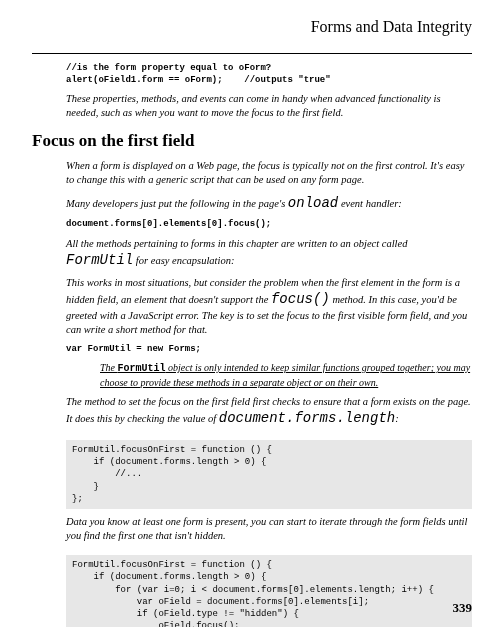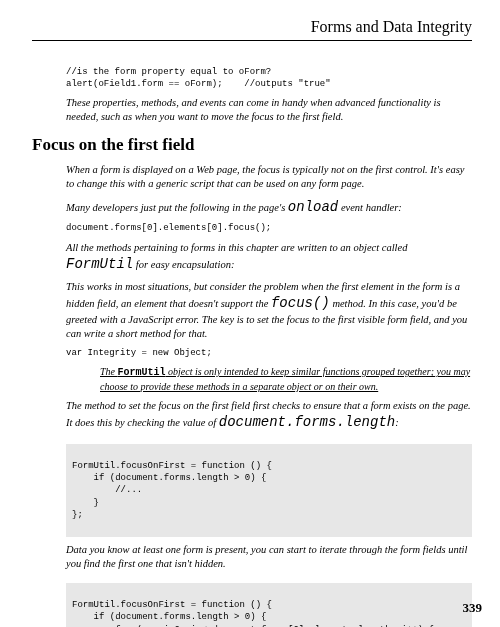--- a/index.html
+++ b/index.html
@@ -14,37 +14,38 @@
   .page {
     width: 500px;
     height: 627px;
     box-sizing: border-box;
     padding: 16px 28px 18px 32px;
     position: relative;
   }
   .header {
     text-align: right;
     font-size: 16px;
-    padding-bottom: 2px;
+    padding-bottom: 15px;
     border-bottom: 1.2px solid #000;
-    margin-bottom: 25px;
+    margin-bottom: 8px;
   }
   .code {
     font-family: "Courier New", Courier, monospace;
     font-size: 9px;
     white-space: pre;
     margin: 4px 0 6px 34px;
     line-height: 1.35;
+    font-weight: bold;
   }
   .code-block-bg {
     font-family: "Courier New", Courier, monospace;
     font-size: 9px;
     white-space: pre;
     background: #e7e7e7;
-    padding: 16px 6px;
+    padding: 4px 6px;
     margin: 12px 0 6px 34px;
     line-height: 1.35;
   }
   p.body {
     margin: 4px 0 6px 34px;
     text-align: left;
     font-style: italic;
   }
   .note-box {
     border: 1px solid #000;
@@ -71,21 +72,21 @@
     text-decoration: underline;
   }
   .italic-note .bold {
     font-weight: bold;
     font-family: "Courier New", Courier, monospace;
     font-style: normal;
   }
   .pagenum {
     position: absolute;
     bottom: 10px;
-    right: 18px;
+    right: 28px;
     font-weight: bold;
     font-size: 13px;
   }
 </style>
 </head>
 <body>
 
 <div class="page">
 
   <div class="header">Forms and Data Integrity</div>
@@ -107,21 +108,21 @@
   <div class="code">document.forms[0].elements[0].focus();</div>
 
   <p class="body">
     <span>All the methods pertaining to forms in this chapter are written to an object called </span><span class="mono-inline">FormUtil</span><span> for easy encapsulation:</span>
   </p>
 
   <p class="body">
     <span>This works in most situations, but consider the problem when the first element in the form is a hidden field, an element that doesn't support the </span><span class="mono-inline">focus()</span><span> method. In this case, you'd be greeted with a JavaScript error. The key is to set the focus to the first visible form field, and you can write a short method for that.</span>
   </p>
 
-  <div class="code">var Integrity = new Object;</div>
+  <div class="code">var FormUtil = new Forms;</div>
 
   <p class="italic-note">
     <span>The </span><span class="bold">FormUtil</span><span> object is only intended to keep similar functions grouped together; you may choose to provide these methods in a separate object or on their own.</span>
   </p>
 
   <p class="body">
     <span>The method to set the focus on the first field first checks to ensure that a form exists on the page. It does this by checking the value of </span><span class="mono-inline">document.forms.length</span><span>:</span>
   </p>
 
   <div class="code-block-bg">FormUtil.focusOnFirst = function () {

